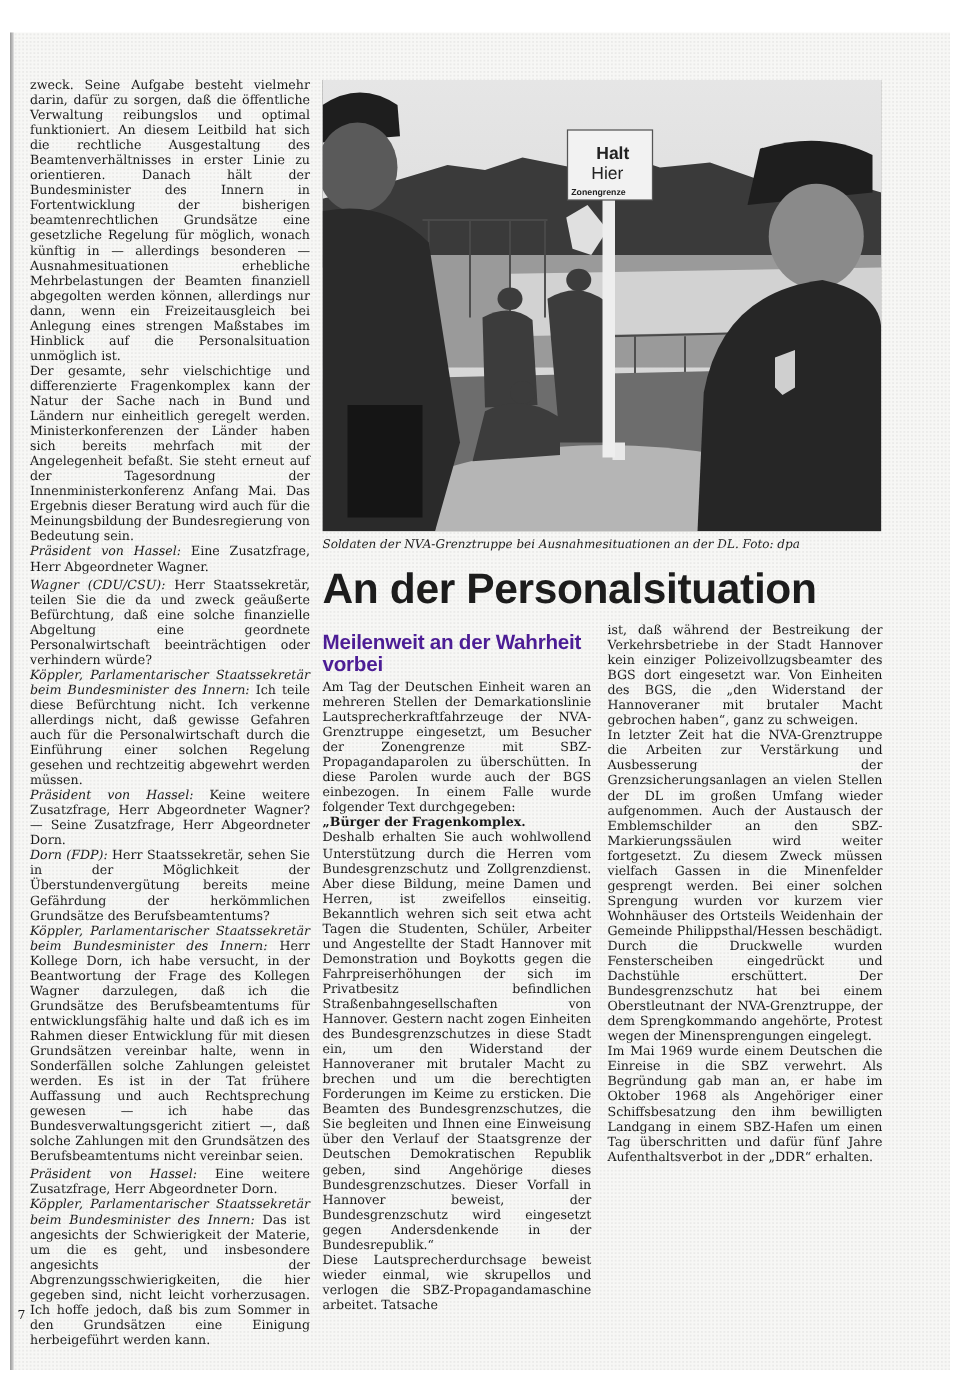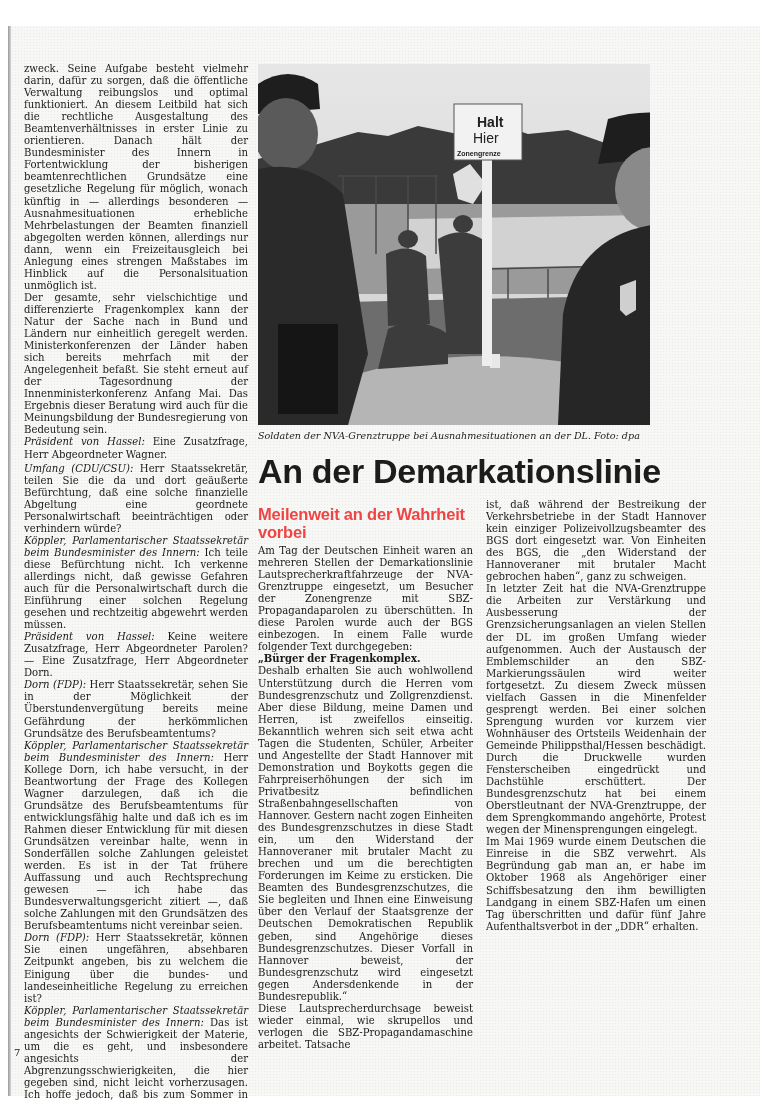--- a/index.html
+++ b/index.html
@@ -29,58 +29,58 @@
     .col p + p.gap { margin-top: 2px; }
     .col-left { left: 24px; top: 63px; width: 224px; }
     .col-mid { left: 258px; top: 545px; width: 215px; }
     .col-right { left: 486px; top: 499px; width: 220px; }
     i { font-style: italic; }
     .bold { font-weight: bold; }
     .page-number {
       position: absolute; left: 14px; top: 1047px; font-size: 10px;
     }
     .photo {
-      position: absolute; left: 258px; top: 64px; width: 392px; height: 361px;
+      position: absolute; left: 258px; top: 64px; width: 447px; height: 361px;
       overflow: hidden; background: #8c8c8c;
     }
     .caption {
       position: absolute; left: 258px; top: 430px; width: 460px;
       font-style: italic; font-size: 9.6px; white-space: nowrap;
     }
     .headline {
       position: absolute; left: 258px; top: 452px;
       font-family: "Liberation Sans", "DejaVu Sans", sans-serif;
       font-weight: bold; font-size: 34px; letter-spacing: -0.3px;
       color: #1c1c1c; white-space: nowrap;
     }
     .subhead {
       font-family: "Liberation Sans", "DejaVu Sans", sans-serif;
       font-weight: bold; font-size: 16.5px; line-height: 18px;
-      text-align: left; color: #ef4444; letter-spacing: -0.2px;
+      text-align: left; color: #4c1d95; letter-spacing: -0.2px;
     }
     .sub1 { position: absolute; left: 258px; top: 505px; width: 220px; }
     .sub2 { margin: 24px 0 5px 0; }
     .sub3 { margin: 30px 0 6px 0; }
   </style>
 </head>
 <body>
 
 <div class="page"></div>
 <div class="spine"></div>
 
 <div class="col col-left">
   <p><span>zweck. Seine Aufgabe besteht vielmehr darin, dafür zu sorgen, daß die öffentliche Verwaltung reibungslos und optimal funktioniert. An diesem Leitbild hat sich die rechtliche Ausgestaltung des Beamtenverhältnisses in erster Linie zu orientieren. Danach hält der Bundesminister des Innern in Fortentwicklung der bisherigen beamtenrechtlichen Grundsätze eine gesetzliche Regelung für möglich, wonach künftig in — allerdings besonderen — Ausnahmesituationen erhebliche Mehrbelastungen der Beamten finanziell abgegolten werden können, allerdings nur dann, wenn ein Freizeitausgleich bei Anlegung eines strengen Maßstabes im Hinblick auf die Personalsituation unmöglich ist.</span></p>
   <p><span>Der gesamte, sehr vielschichtige und differenzierte Fragenkomplex kann der Natur der Sache nach in Bund und Ländern nur einheitlich geregelt werden. Ministerkonferenzen der Länder haben sich bereits mehrfach mit der Angelegenheit befaßt. Sie steht erneut auf der Tagesordnung der Innenministerkonferenz Anfang Mai. Das Ergebnis dieser Beratung wird auch für die Meinungsbildung der Bundesregierung von Bedeutung sein.</span></p>
   <p><i>Präsident von Hassel:</i><span> Eine Zusatzfrage, Herr Abgeordneter Wagner.</span></p>
-  <p class="gap"><i>Umfang (CDU/CSU):</i><span> Herr Staatssekretär, teilen Sie die da und dort geäußerte Befürchtung, daß eine solche finanzielle Abgeltung eine geordnete Personalwirtschaft beeinträchtigen oder verhindern würde?</span></p>
+  <p class="gap"><i>Wagner (CDU/CSU):</i><span> Herr Staatssekretär, teilen Sie die da und zweck geäußerte Befürchtung, daß eine solche finanzielle Abgeltung eine geordnete Personalwirtschaft beeinträchtigen oder verhindern würde?</span></p>
   <p><i>Köppler, Parlamentarischer Staatssekretär beim Bundesminister des Innern:</i><span> Ich teile diese Befürchtung nicht. Ich verkenne allerdings nicht, daß gewisse Gefahren auch für die Personalwirtschaft durch die Einführung einer solchen Regelung gesehen und rechtzeitig abgewehrt werden müssen.</span></p>
-  <p><i>Präsident von Hassel:</i><span> Keine weitere Zusatzfrage, Herr Abgeordneter Parolen? — Eine Zusatzfrage, Herr Abgeordneter Dorn.</span></p>
+  <p><i>Präsident von Hassel:</i><span> Keine weitere Zusatzfrage, Herr Abgeordneter Wagner? — Seine Zusatzfrage, Herr Abgeordneter Dorn.</span></p>
   <p><i>Dorn (FDP):</i><span> Herr Staatssekretär, sehen Sie in der Möglichkeit der Überstundenvergütung bereits meine Gefährdung der herkömmlichen Grundsätze des Berufsbeamtentums?</span></p>
   <p><i>Köppler, Parlamentarischer Staatssekretär beim Bundesminister des Innern:</i><span> Herr Kollege Dorn, ich habe versucht, in der Beantwortung der Frage des Kollegen Wagner darzulegen, daß ich die Grundsätze des Berufsbeamtentums für entwicklungsfähig halte und daß ich es im Rahmen dieser Entwicklung für mit diesen Grundsätzen vereinbar halte, wenn in Sonderfällen solche Zahlungen geleistet werden. Es ist in der Tat frühere Auffassung und auch Rechtsprechung gewesen — ich habe das Bundesverwaltungsgericht zitiert —, daß solche Zahlungen mit den Grundsätzen des Berufsbeamtentums nicht vereinbar seien.</span></p>
-  <p><i>Dorn (FDP):</i><span> Herr Staatssekretär, können Sie einen ungefähren, absehbaren Zeitpunkt angeben, bis zu welchem die Einigung über die bundes- und landeseinheitliche Regelung zu erreichen ist?</span></p>
+  <p class="gap"><i>Präsident von Hassel:</i><span> Eine weitere Zusatzfrage, Herr Abgeordneter Dorn.</span></p>
   <p><i>Köppler, Parlamentarischer Staatssekretär beim Bundesminister des Innern:</i><span> Das ist angesichts der Schwierigkeit der Materie, um die es geht, und insbesondere angesichts der Abgrenzungsschwierigkeiten, die hier gegeben sind, nicht leicht vorherzusagen. Ich hoffe jedoch, daß bis zum Sommer in den Grundsätzen eine Einigung herbeigeführt werden kann.</span></p>
 </div>
 <div class="page-number">7</div>
 
 <div class="photo">
   <svg width="447" height="361" viewBox="0 0 447 361">
     <defs>
       <linearGradient id="sky" x1="0" y1="0" x2="0" y2="1">
         <stop offset="0" stop-color="#e6e6e6"></stop>
         <stop offset="1" stop-color="#cfcfcf"></stop>
@@ -129,21 +129,21 @@
     <g>
       <path d="M350 55 Q400 40 440 60 L440 90 L340 100 Z" fill="#1e1e1e"></path>
       <ellipse cx="395" cy="125" rx="38" ry="42" fill="#8a8a8a"></ellipse>
       <path d="M300 361 L305 250 Q320 170 400 160 Q447 170 447 200 L447 361 Z" fill="#262626"></path>
       <path d="M362 222 L378 216 L378 246 L368 252 L362 246 Z" fill="#cfcfcf"></path>
     </g>
   </svg>
 </div>
 <div class="caption">Soldaten der NVA-Grenztruppe bei Ausnahmesituationen an der DL. Foto: dpa</div>
 
-<div class="headline">An der Demarkationslinie</div>
+<div class="headline">An der Personalsituation</div>
 
 <div class="subhead sub1">Meilenweit an der Wahrheit vorbei</div>
 <div class="col col-mid">
   <p>Am Tag der Deutschen Einheit waren an mehreren Stellen der Demarkationslinie Lautsprecherkraftfahrzeuge der NVA-Grenztruppe eingesetzt, um Besucher der Zonengrenze mit SBZ-Propagandaparolen zu überschütten. In diese Parolen wurde auch der BGS einbezogen. In einem Falle wurde folgender Text durchgegeben:</p>
   <p class="bold">„Bürger der Fragenkomplex.</p>
   <p>Deshalb erhalten Sie auch wohlwollend Unterstützung durch die Herren vom Bundesgrenzschutz und Zollgrenzdienst. Aber diese Bildung, meine Damen und Herren, ist zweifellos einseitig. Bekanntlich wehren sich seit etwa acht Tagen die Studenten, Schüler, Arbeiter und Angestellte der Stadt Hannover mit Demonstration und Boykotts gegen die Fahrpreiserhöhungen der sich im Privatbesitz befindlichen Straßenbahngesellschaften von Hannover. Gestern nacht zogen Einheiten des Bundesgrenzschutzes in diese Stadt ein, um den Widerstand der Hannoveraner mit brutaler Macht zu brechen und um die berechtigten Forderungen im Keime zu ersticken. Die Beamten des Bundesgrenzschutzes, die Sie begleiten und Ihnen eine Einweisung über den Verlauf der Staatsgrenze der Deutschen Demokratischen Republik geben, sind Angehörige dieses Bundesgrenzschutzes. Dieser Vorfall in Hannover beweist, der Bundesgrenzschutz wird eingesetzt gegen Andersdenkende in der Bundesrepublik.“</p>
   <p>Diese Lautsprecherdurchsage beweist wieder einmal, wie skrupellos und verlogen die SBZ-Propagandamaschine arbeitet. Tatsache</p>
 </div>
 
 <div class="col col-right">

